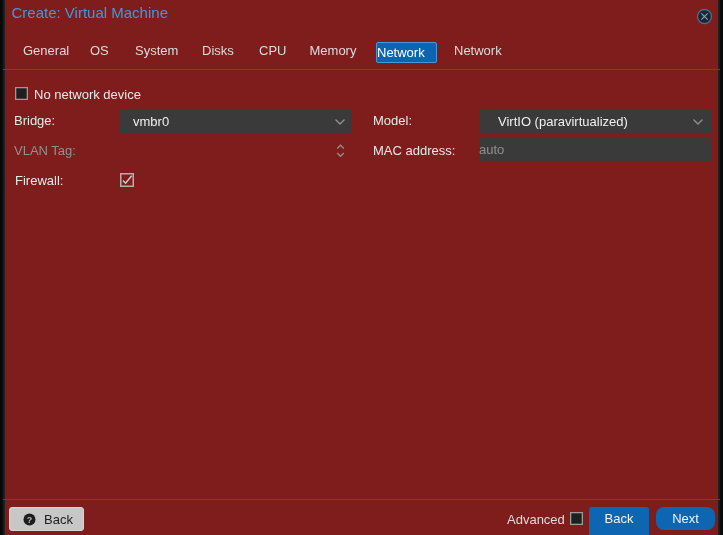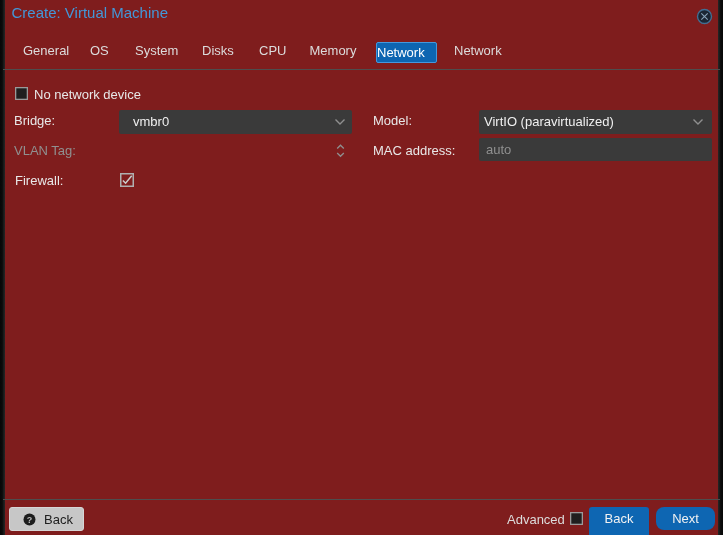--- a/index.html
+++ b/index.html
@@ -41,33 +41,33 @@
   </svg>
   <div class="abs lbl" style="left:34px;top:87px">No network device</div>
 
   <div class="abs lbl" style="left:14px;top:113px">Bridge:</div>
   <div class="abs field" style="left:119px;top:110px;width:233px;height:24px">vmbr0</div>
   <svg class="abs" style="left:334px;top:118px" width="12" height="8" viewBox="0 0 12 8">
     <path d="M1.5 1.5 L6 6 L10.5 1.5" fill="none" stroke="#8f8f8f" stroke-width="1.4"></path>
   </svg>
 
   <div class="abs lbl" style="left:373px;top:113px">Model:</div>
-  <div class="abs field" style="left:479px;top:110px;width:233px;height:24px;padding-left:5px">VirtIO (paravirtualized)</div>
+  <div class="abs field" style="left:479px;top:110px;width:233px;height:24px;padding-left:19px">VirtIO (paravirtualized)</div>
   <svg class="abs" style="left:692px;top:118px" width="12" height="8" viewBox="0 0 12 8">
     <path d="M1.5 1.5 L6 6 L10.5 1.5" fill="none" stroke="#8f8f8f" stroke-width="1.4"></path>
   </svg>
 
   <div class="abs lbl" style="left:14px;top:143px;color:#909090">VLAN Tag:</div>
   <svg class="abs" style="left:336px;top:143px" width="10" height="16" viewBox="0 0 10 16">
     <path d="M1.2 5.5 L4.5 2.2 L7.8 5.5" fill="none" stroke="#8f8f8f" stroke-width="1.3"></path>
     <path d="M1.2 10 L4.5 13.3 L7.8 10" fill="none" stroke="#8f8f8f" stroke-width="1.3"></path>
   </svg>
 
   <div class="abs lbl" style="left:373px;top:143px">MAC address:</div>
-  <div class="abs field" style="left:479px;top:138px;width:233px;height:23px;color:#909090;line-height:23px;padding-left:7px">auto</div>
+  <div class="abs field" style="left:479px;top:138px;width:233px;height:23px;color:#909090;line-height:23px;padding-left:0">auto</div>
 
   <div class="abs lbl" style="left:15px;top:173px">Firewall:</div>
   <svg class="abs" style="left:120px;top:173px" width="14" height="14" viewBox="0 0 14 14">
     <rect x="0.75" y="0.75" width="12.5" height="12.5" fill="none" stroke="#b0b0b0" stroke-width="1.5"></rect>
     <path d="M2.9 7.4 L5.6 10.2 L11.7 2.7" fill="none" stroke="#cccccc" stroke-width="1.5"></path>
   </svg>
 
   <div class="abs" style="left:3px;top:499px;width:717px;height:1px;background:#4e4e4e"></div>
 
   <div class="abs" style="left:9px;top:507px;width:75px;height:24px;background:#c7c7c7;border:1px solid #d6d6d6;border-radius:3px">

